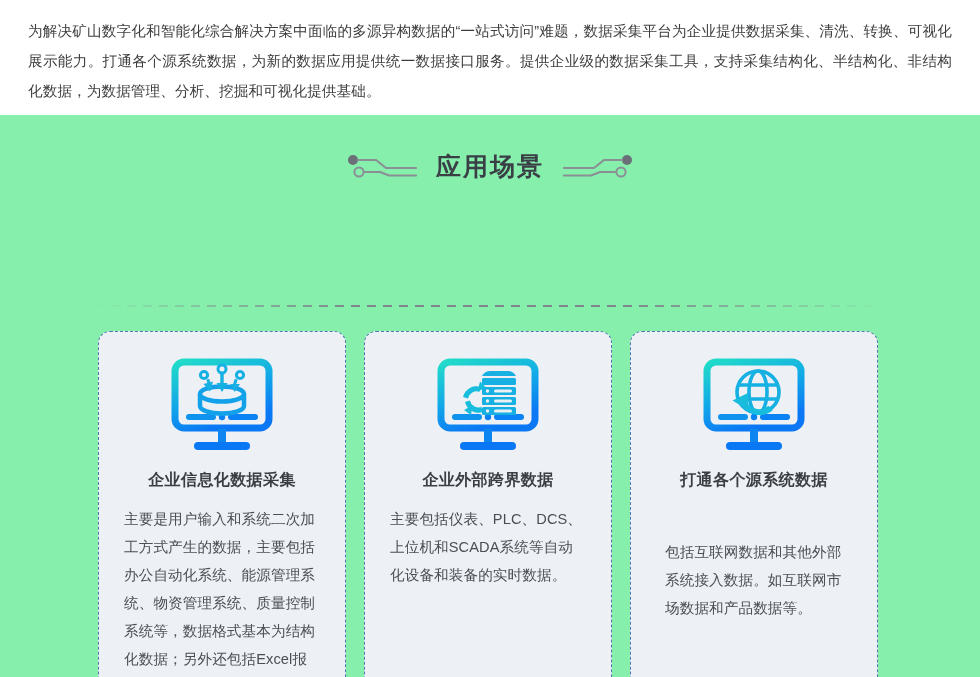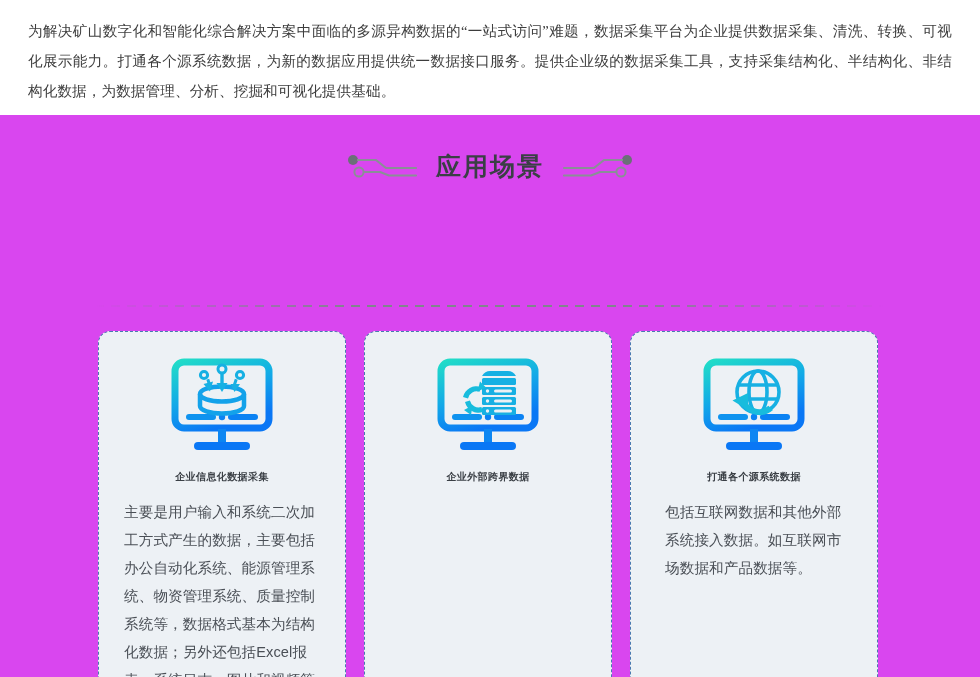--- a/index.html
+++ b/index.html
@@ -23,28 +23,27 @@
     padding: 16px 28px 0 28px;
   }
   .intro-text {
     font-size: 14.6px;
     line-height: 30px;
     color: #3d3d3d;
     letter-spacing: 0.1px;
     text-align: justify;
     text-justify: inter-ideograph;
     margin: 0;
-    font-family: Liberation Serif, serif;
   }
 
   
   .section {
     width: 980px;
     height: 562px;
-    background: #d946ef;
+    background: #86efac;
     box-sizing: border-box;
     position: relative;
   }
 
   
   .heading-wrap {
     position: relative;
     height: 80px;
     display: flex;
     align-items: center;
@@ -112,36 +111,36 @@
     align-items: center;
     padding-top: 22px;
   }
   .card-icon {
     width: 112px;
     height: 104px;
     margin-bottom: 12px;
   }
   .card-icon svg { display: block; }
   .card-title {
-    font-size: 10px;
+    font-size: 16px;
     font-weight: bold;
     color: #3a3f45;
     letter-spacing: 0.4px;
     margin-bottom: 14px;
     text-align: center;
   }
   .card-body {
     font-size: 14.6px;
     line-height: 28px;
     color: #4a4f56;
     text-align: left;
     width: 196px;
     letter-spacing: 0.1px;
   }
-  .card-body.centered-block { width: 178px; }
+  .card-body.centered-block { width: 178px; margin-top: 33px; }
 </style>
 </head>
 <body>
 
 <div class="intro-band">
   <p class="intro-text">为解决矿山数字化和智能化综合解决方案中面临的多源异构数据的“一站式访问”难题，数据采集平台为企业提供数据采集、清洗、转换、可视化展示能力。打通各个源系统数据，为新的数据应用提供统一数据接口服务。提供企业级的数据采集工具，支持采集结构化、半结构化、非结构化数据，为数据管理、分析、挖掘和可视化提供基础。</p>
 </div>
 
 <div class="section">
 
@@ -253,20 +252,21 @@
 
           <g fill="#18bcdd">
             <path d="M49 33 a14 14 0 0 0 -18 10 l5 1.4 a9 9 0 0 1 11.5 -6.6 z"></path>
             <polygon points="48,27.5 54,33.5 45.5,37.5"></polygon>
             <path d="M33 48 a14 14 0 0 0 18 10 l-1.6 -5 a9 9 0 0 1 -11.5 -6.6 z"></path>
             <polygon points="39,61 32,56 40.5,51.5"></polygon>
           </g>
         </svg>
       </span>
       <div class="card-title">企业外部跨界数据</div>
+      <div class="card-body">主要包括仪表、PLC、DCS、上位机和SCADA系统等自动化设备和装备的实时数据。</div>
     </div>
 
     <div class="card">
       <span class="card-icon">
         <svg width="112" height="104" viewBox="0 0 112 104">
           <defs>
             <linearGradient id="g3" x1="0" y1="0" x2="0.45" y2="1">
               <stop offset="0" stop-color="#21dcc8"></stop>
               <stop offset="0.55" stop-color="#12a8e8"></stop>
               <stop offset="1" stop-color="#0a77f5"></stop>

